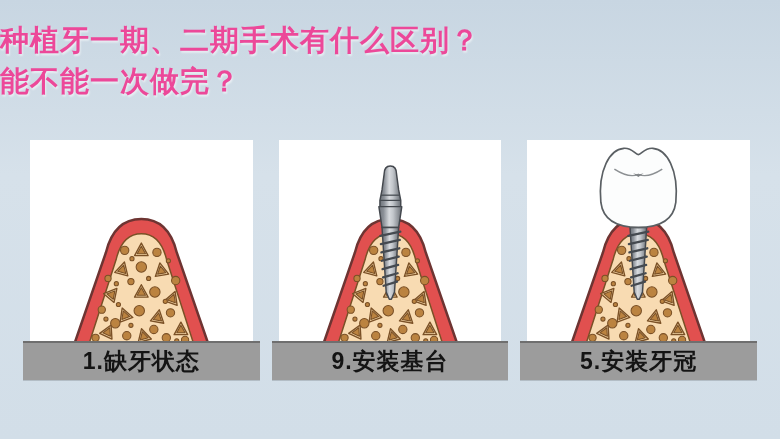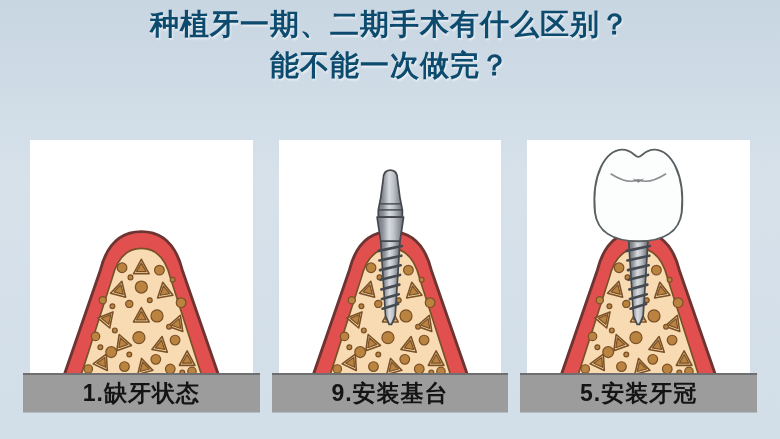--- a/index.html
+++ b/index.html
@@ -2,30 +2,30 @@
 <html><head>
 <meta charset="utf-8">
 <style>
   html,body{margin:0;padding:0;}
   body{
     width:780px;height:439px;overflow:hidden;position:relative;
     background:linear-gradient(180deg,#c8d6e2 0%,#d6e1ea 40%,#d2dee8 100%);
     font-family:"Liberation Sans","DejaVu Sans",sans-serif;
   }
   .title{
-    margin-top:4px;text-align:center;font-weight:bold;
-    font-size:29px;line-height:41px;letter-spacing:1px;color:#0c4a6e;
+    margin-top:20px;font-weight:bold;
+    font-size:29px;line-height:41px;letter-spacing:1px;color:#ec4899;
     text-shadow:1px 2px 2px rgba(255,255,255,.55);
   }
   .steps-row{
     position:absolute;top:140px;left:30px;right:30px;
     display:flex;gap:26px;
   }
   .step-card{
-    position:relative;flex:1;height:272px;background:#ffffff;
+    position:relative;flex:1;height:240px;background:#ffffff;
   }
   .canvas{
     position:absolute;left:0;right:0;top:0;bottom:37px;overflow:hidden;
   }
   .canvas svg{display:block;width:100%;height:100%;}
   .label-bar{
     position:absolute;left:-7px;right:-7px;bottom:0;height:37px;
     background:#9c9c9c;border-top:2px solid #6f6f6f;
     box-shadow:0 1px 0 rgba(0,0,0,.15);
     display:flex;align-items:center;justify-content:center;

